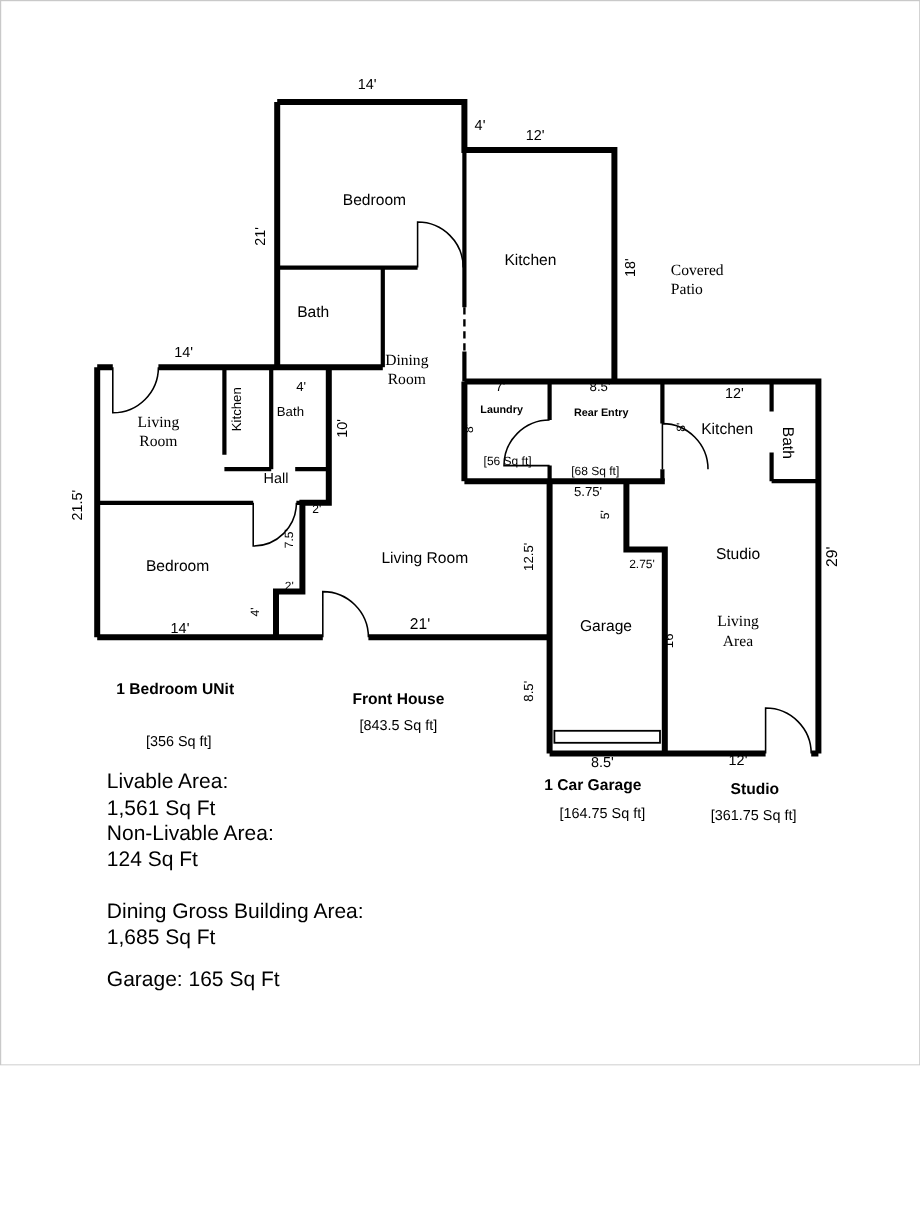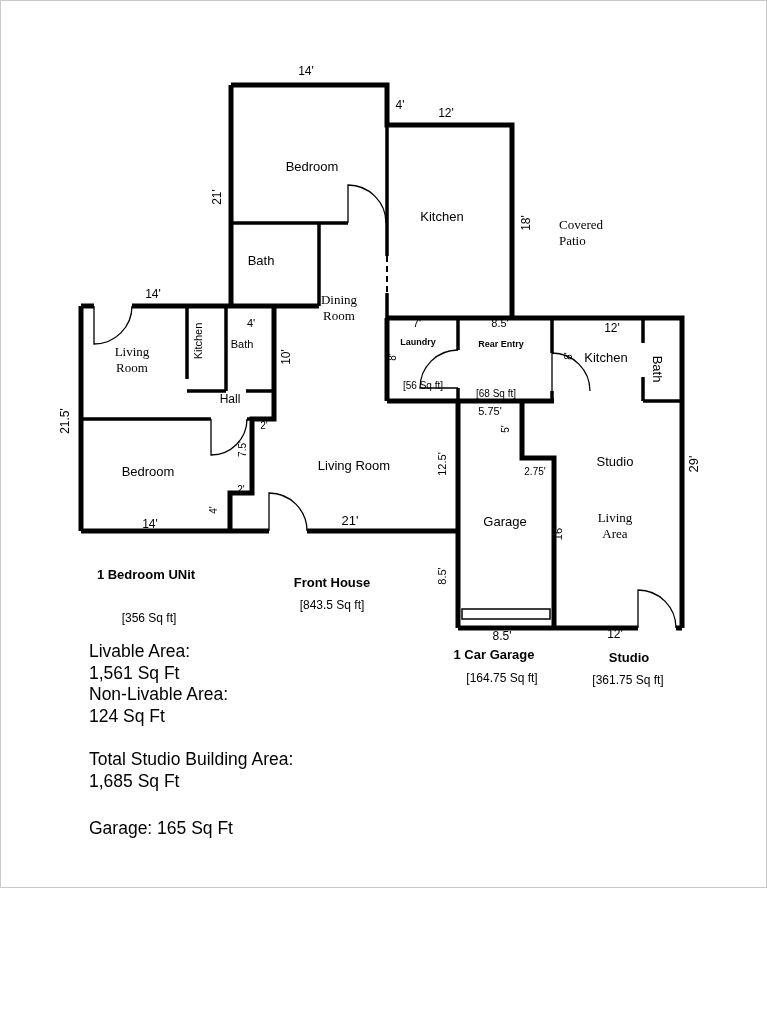--- a/index.html
+++ b/index.html
@@ -27,21 +27,21 @@
   .s9{font-size:9px;font-weight:bold;}
   .b{font-weight:bold;}
   .v{transform:translate(-50%,-50%) rotate(-90deg);}
   .vc{transform:translate(-50%,-50%) rotate(90deg);}
   .c2{white-space:normal;text-align:center;line-height:16px;font-family:Liberation Serif, serif;}
   .summary{
     position:absolute;left:88px;top:640px;
     font-size:17.5px;line-height:21.5px;
   }
   .gap22{margin-top:22px;}
-  .gap26{margin-top:26px;}
+  .gap26{margin-top:14px;}
   .watermark{
     position:absolute;left:5px;top:993px;
     font-size:22px;font-weight:bold;
     color:#a21caf;letter-spacing:1px;
   }
 </style>
 </head>
 <body>
 
 <div class="page">
@@ -154,20 +154,20 @@
   <div class="L b" style="left:493px;top:653px;">1 Car Garage</div>
   <div class="L d" style="left:501px;top:677px;">[164.75 Sq ft]</div>
   <div class="L b" style="left:628px;top:656px;">Studio</div>
   <div class="L d" style="left:627px;top:679px;">[361.75 Sq ft]</div>
 
   <div class="summary">
     <div>Livable Area:</div>
     <div>1,561 Sq Ft</div>
     <div>Non-Livable Area:</div>
     <div>124 Sq Ft</div>
-    <div class="gap22">Total Studio Building Area:</div>
+    <div class="gap22">Dining Gross Building Area:</div>
     <div>1,685 Sq Ft</div>
     <div class="gap26">Garage: 165 Sq Ft</div>
   </div>
 
   <div class="watermark">CRMLS</div>
 
 </div>
 
 </body></html>

